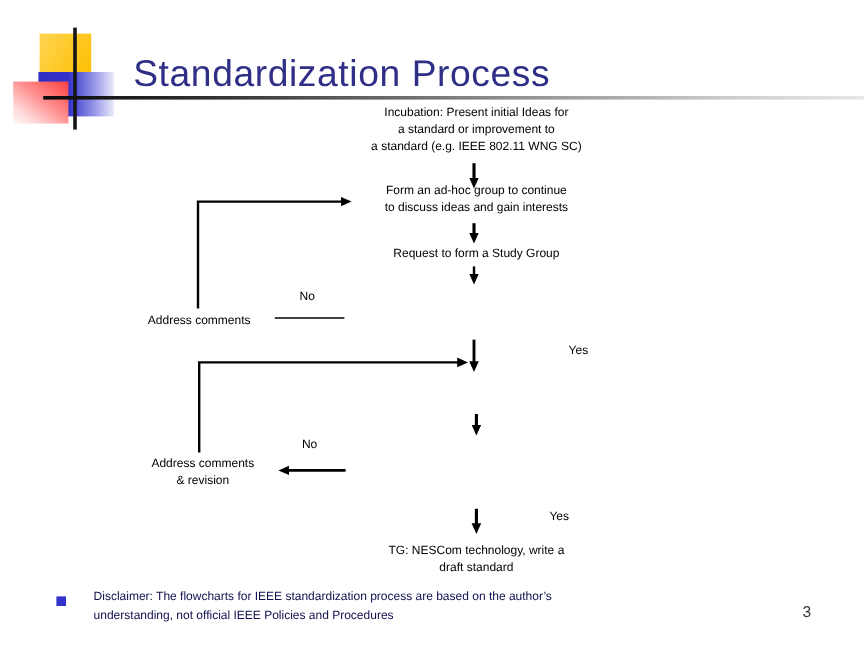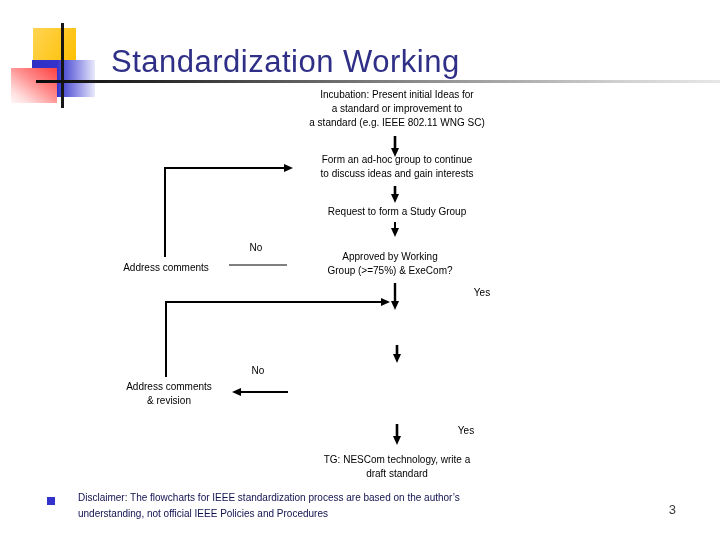--- a/index.html
+++ b/index.html
@@ -58,21 +58,21 @@
 <body>
 
 <div class="slide">
 
   <div class="sq sq-yellow"></div>
   <div class="sq sq-blue"></div>
   <div class="sq sq-pink"></div>
   <div class="vline"></div>
   <div class="title-rule"></div>
 
-  <h1 class="title">Standardization Working</h1>
+  <h1 class="title">Standardization Process</h1>
 
   <svg class="connectors" width="720" height="540" viewBox="0 0 720 540">
     <defs>
       <marker id="ah" markerUnits="userSpaceOnUse" markerWidth="10" markerHeight="9" refX="1" refY="4.5" orient="auto">
         <path d="M0,0.5 L9,4.5 L0,8.5 Z" fill="#000"></path>
       </marker>
     </defs>
     <line x1="395" y1="136" x2="395" y2="149" stroke="#000" stroke-width="2.6" marker-end="url(#ah)"></line>
     <line x1="395" y1="186" x2="395" y2="195" stroke="#000" stroke-width="2.6" marker-end="url(#ah)"></line>
     <line x1="395" y1="222" x2="395" y2="229" stroke="#000" stroke-width="2" marker-end="url(#ah)"></line>
@@ -84,22 +84,20 @@
     <line x1="288" y1="392" x2="240" y2="392" stroke="#000" stroke-width="2.2" marker-end="url(#ah)"></line>
     <line x1="397" y1="424" x2="397" y2="437" stroke="#000" stroke-width="2.6" marker-end="url(#ah)"></line>
   </svg>
 
   <div class="node n-incubation">Incubation: Present initial Ideas for
 a standard or improvement to
 a standard (e.g. IEEE 802.11 WNG SC)</div>
   <div class="node n-request">Request to form a Study Group</div>
   <div class="node n-adhoc">Form an ad-hoc group to continue
 to discuss ideas and gain interests</div>
-  <div class="node n-wg">Approved by Working
-Group (&gt;=75%) &amp; ExeCom?</div>
   <div class="node n-addr1">Address comments</div>
   <div class="node n-addr2">Address comments
 &amp; revision</div>
   <div class="node n-tg">TG: NESCom technology, write a
 draft standard</div>
 
   <div class="lbl l-no1">No</div>
   <div class="lbl l-yes1">Yes</div>
   <div class="lbl l-no2">No</div>
   <div class="lbl l-yes2">Yes</div>

